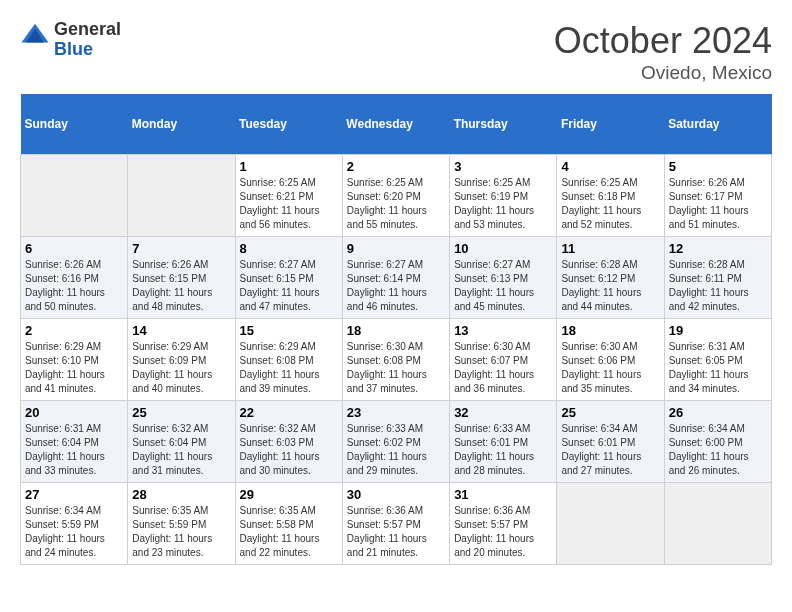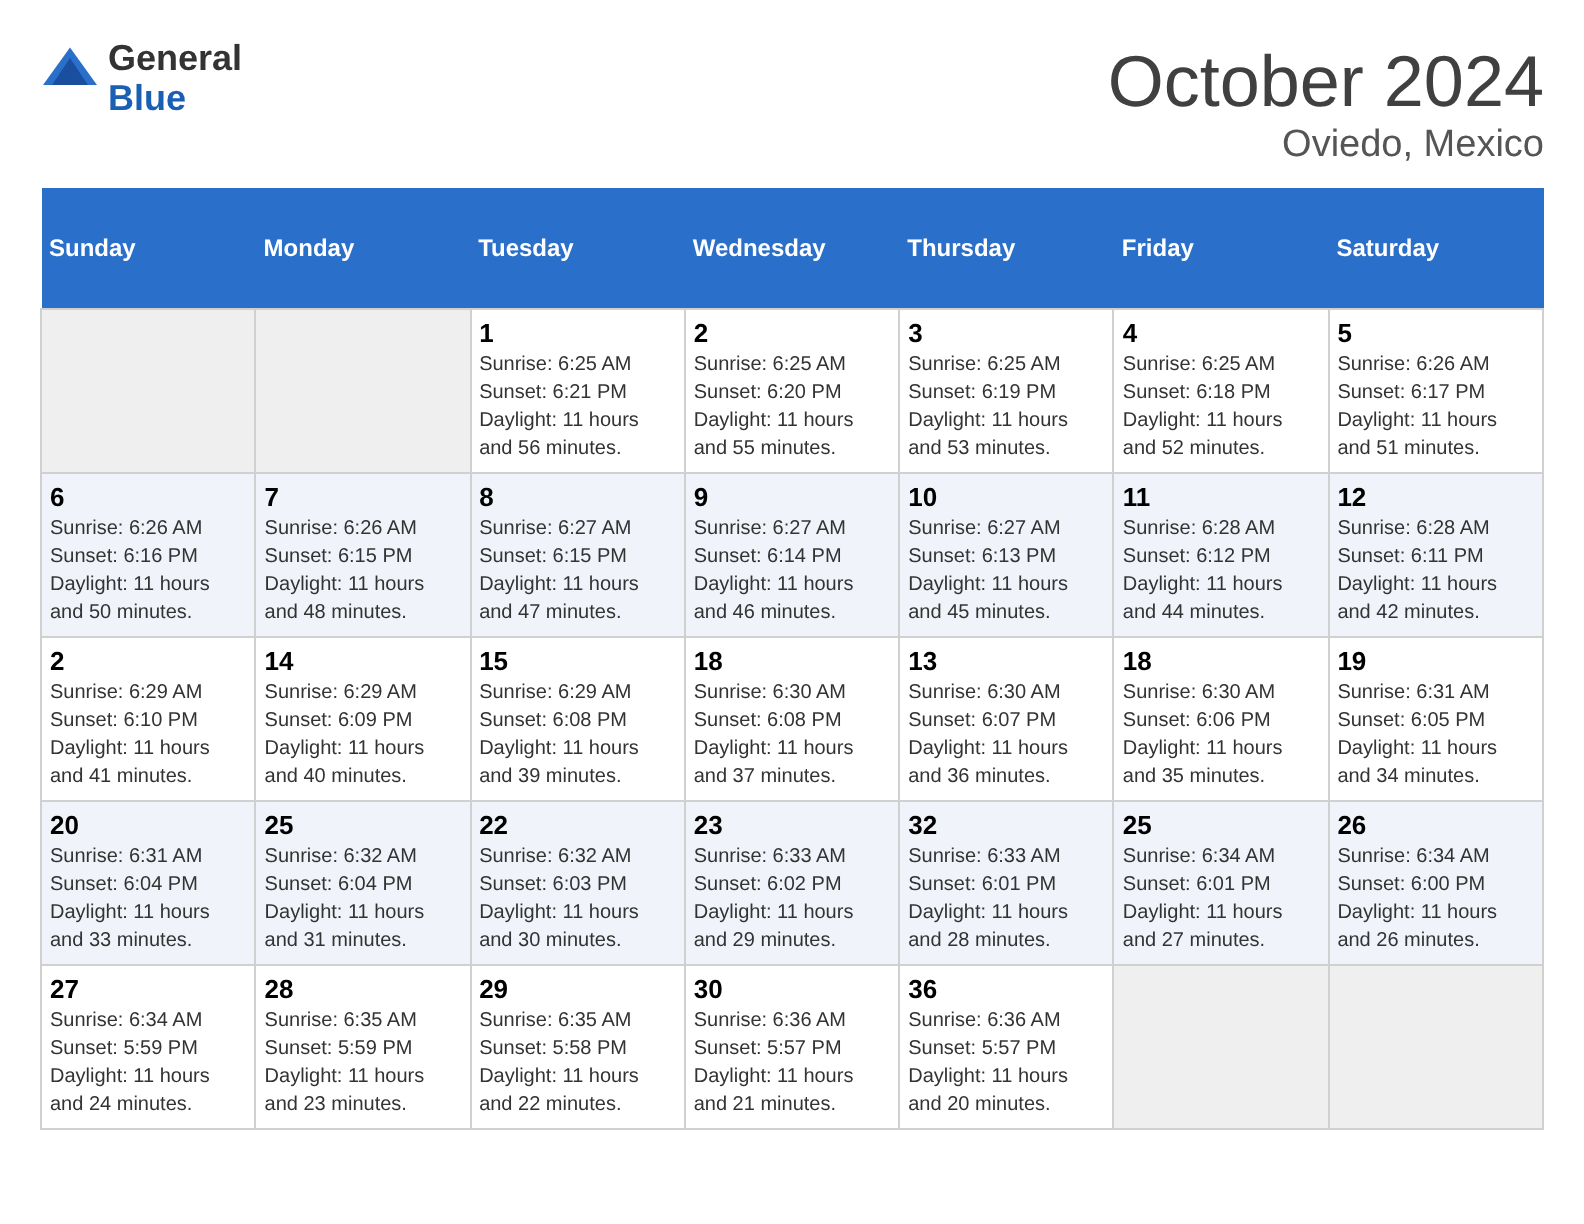--- a/index.html
+++ b/index.html
@@ -247,20 +247,20 @@
         </td>
         <td>
           <span class="day-num">29</span>
           <div class="day-info">Sunrise: 6:35 AM<br>Sunset: 5:58 PM<br>Daylight: 11 hours and 22 minutes.</div>
         </td>
         <td>
           <span class="day-num">30</span>
           <div class="day-info">Sunrise: 6:36 AM<br>Sunset: 5:57 PM<br>Daylight: 11 hours and 21 minutes.</div>
         </td>
         <td>
-          <span class="day-num">36</span>
+          <span class="day-num">31</span>
           <div class="day-info">Sunrise: 6:36 AM<br>Sunset: 5:57 PM<br>Daylight: 11 hours and 20 minutes.</div>
         </td>
         <td class="empty"></td>
         <td class="empty"></td>
       </tr>
     </tbody>
 </table>
 
 </body></html>

